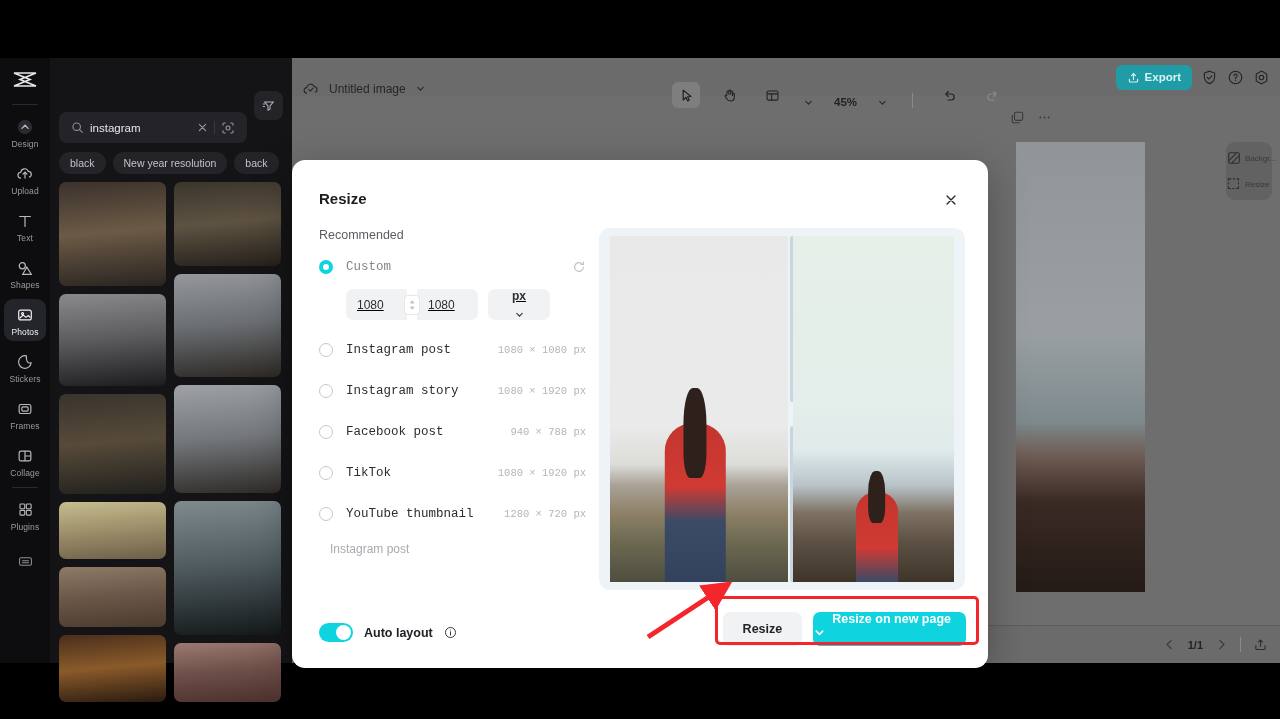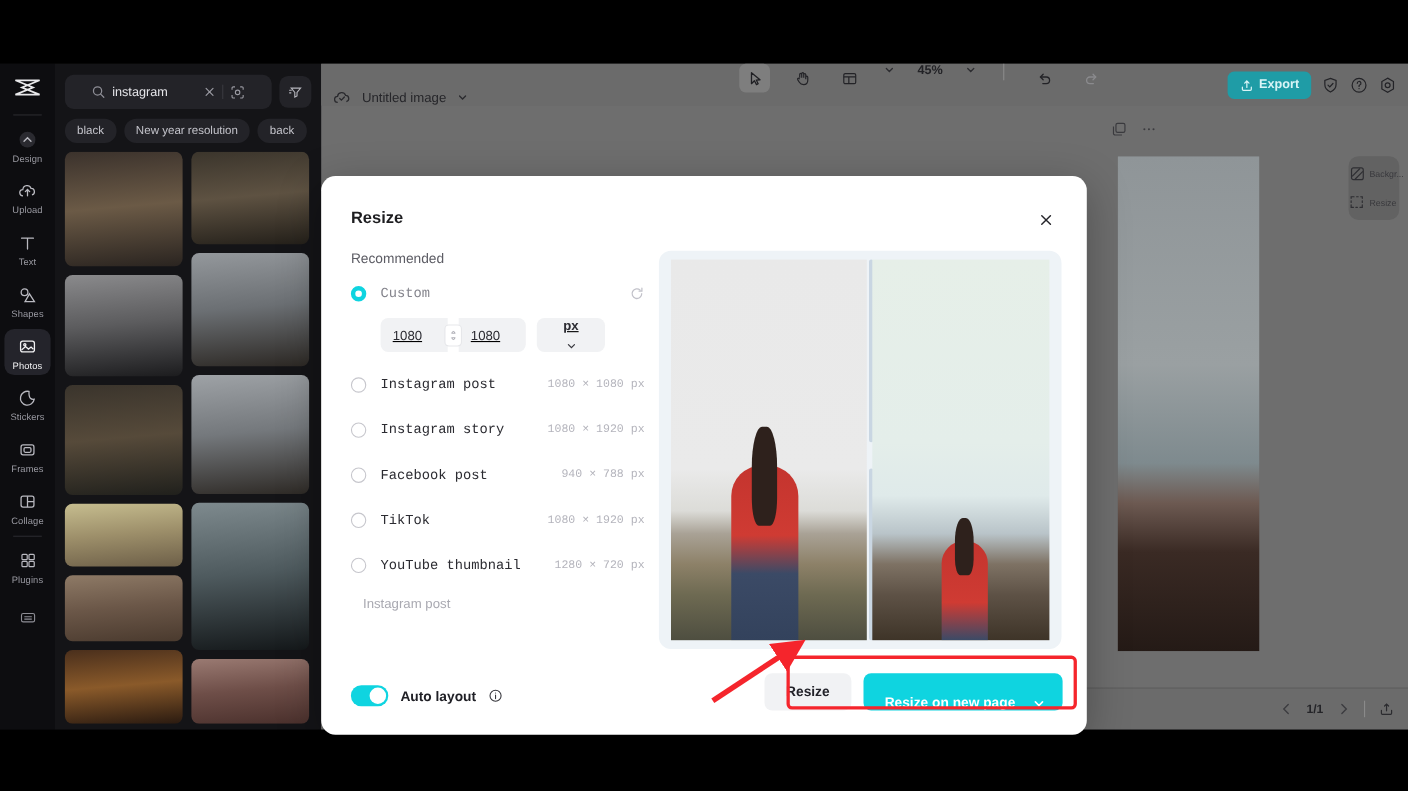--- a/index.html
+++ b/index.html
@@ -27,40 +27,40 @@
   .rail-item.active { background:#24242b; }
   .rail-ico { color:#b9b9c0; display:flex; align-items:center; justify-content:center; height:19px; }
   .rail-item.active .rail-ico { color:#f2f2f4; }
   .rail-lbl { font-size:8.5px; color:#9a9aa2; letter-spacing:.1px; }
   .rail-item.active .rail-lbl { color:#f2f2f4; }
 
   
   .panel { position:absolute; left:50px; top:0; width:242px; height:605px; background:#141417; }
   .search-row { display:flex; align-items:center; gap:7px; padding:10px 9px 6px; }
   .searchbox { flex:1; height:31px; background:#232328; border-radius:8px;
-               display:flex; align-items:center; padding:0 24px; gap:6px; }
+               display:flex; align-items:center; padding:0 12px; gap:6px;margin-top:44px; }
   .searchbox .q { flex:1; font-size:11.5px; color:#e6e6ea; }
   .s-ic { color:#8e8e96; display:flex; }
   .vdiv { width:1px; height:13px; background:#3a3a40; }
   .filter-btn { width:29px; height:29px; background:#232328; border-radius:8px;
                 display:flex; align-items:center; justify-content:center; color:#b5b5bc; }
   .tags { display:flex; gap:7px; padding:3px 9px 8px; overflow:hidden; }
   .tag { height:22px; padding:0 11px; background:#232328; border-radius:11px; color:#c3c3ca;
          font-size:10.5px; display:flex; align-items:center; white-space:nowrap; }
   .grid { padding:0 9px; display:flex; gap:8px; height:520px; overflow:hidden; }
   .col { display:flex; flex-direction:column; gap:8px; width:107px; }
   .ph { border-radius:7px; background:#2a2a2e; position:relative; overflow:hidden; }
 
   
   .editor { position:absolute; left:292px; top:0; right:0; height:605px; background:#6e6e6e; }
   .topbar { position:absolute; left:0; top:0; right:0; height:38px; background:#6b6b6b;
             display:flex; align-items:center; padding:0 10px; }
   .doc { display:flex; align-items:center; gap:9px; color:#2a2a2e;margin-top:23px; }
   .doc-name { font-size:12px; color:#26262a; }
-  .tb-center { position:absolute; left:380px; top:0; height:38px; display:flex; align-items:flex-start; gap:15px; }
+  .tb-center { position:absolute; left:380px; top:12px; height:38px; display:flex; align-items:flex-end; gap:15px; }
   .tb-btn { width:28px; height:26px; border-radius:6px; display:flex; align-items:center;
             justify-content:center; color:#232327; }
   .tb-btn.sel { background:#7e7e7e; }
   .tb-chev { color:#2c2c30; display:flex; align-items:center; padding:0 2px; }
   .zoomv { font-size:11.5px; color:#222226; padding:0 3px; font-weight:bold; }
   .tb-div { width:1px; height:15px; background:#8a8a8a; margin:0 7px; }
   .tb-right { position:absolute; right:10px; top:0; height:38px; display:flex; align-items:center; gap:9px; }
   .export { height:25px; padding:0 11px; background:#1f9ca6; border-radius:6px; color:#d8f4f6;
             font-size:11.5px; display:flex; align-items:center; gap:5px; font-weight:bold; }
   .ic-r { color:#232327; display:flex; }
@@ -122,22 +122,22 @@
              background:#eef3f7; border-radius:11px; padding:8px 11px; }
   .pv-inner { position:relative; width:100%; height:100%; display:flex; }
   .pv-a { width:183px; height:100%; overflow:hidden; position:relative; }
   .pv-b { width:166px; height:100%; overflow:hidden; position:relative; margin-left:5px; }
   .pv-handle { position:absolute; left:180px; width:4px; background:#c9d6e2; border-radius:2px; }
 
   
   .m-actions { position:absolute; right:22px; bottom:22px; display:flex; align-items:center; gap:11px; }
   .btn-sec { height:34px; padding:0 20px; background:#f1f2f4; border-radius:7px; font-size:12.5px;
              color:#23232a; font-weight:bold; display:flex; align-items:center; }
-  .btn-pri { height:34px; background:#0fd4e0; border-radius:7px; display:flex; align-items:flex-end;
-             color:#fff; font-size:12.5px; font-weight:bold; }
+  .btn-pri { height:34px; background:#0fd4e0; border-radius:7px; display:flex; align-items:flex-start;
+             color:#fff; font-size:12.5px; font-weight:bold;flex-direction:column; }
   .btn-pri .t { padding:0 15px 0 19px; }
   .btn-pri .c { padding-right:15px; display:flex; align-items:center; }
   .hl-box { position:absolute; left:715px; top:538px; width:264px; height:49px;
             border:3px solid #f5252c; border-radius:5px; pointer-events:none; }
   .arrow { position:absolute; left:640px; top:575px; pointer-events:none; }
 
   svg { display:block; }
 </style>
 </head>
 <body>

